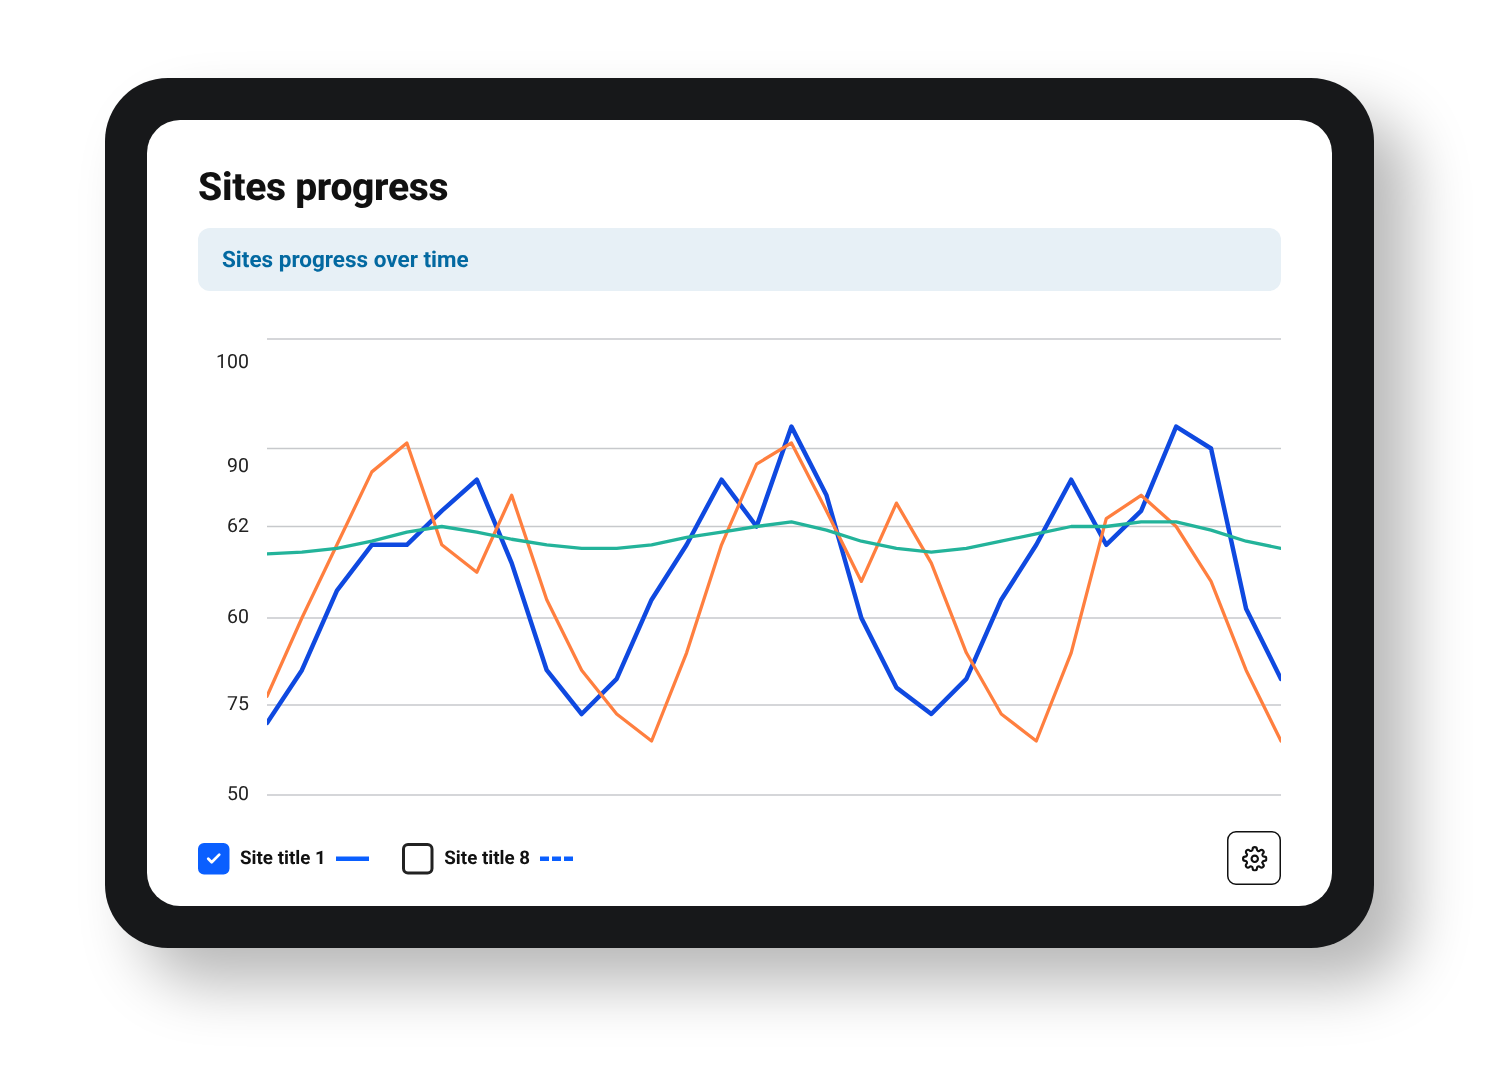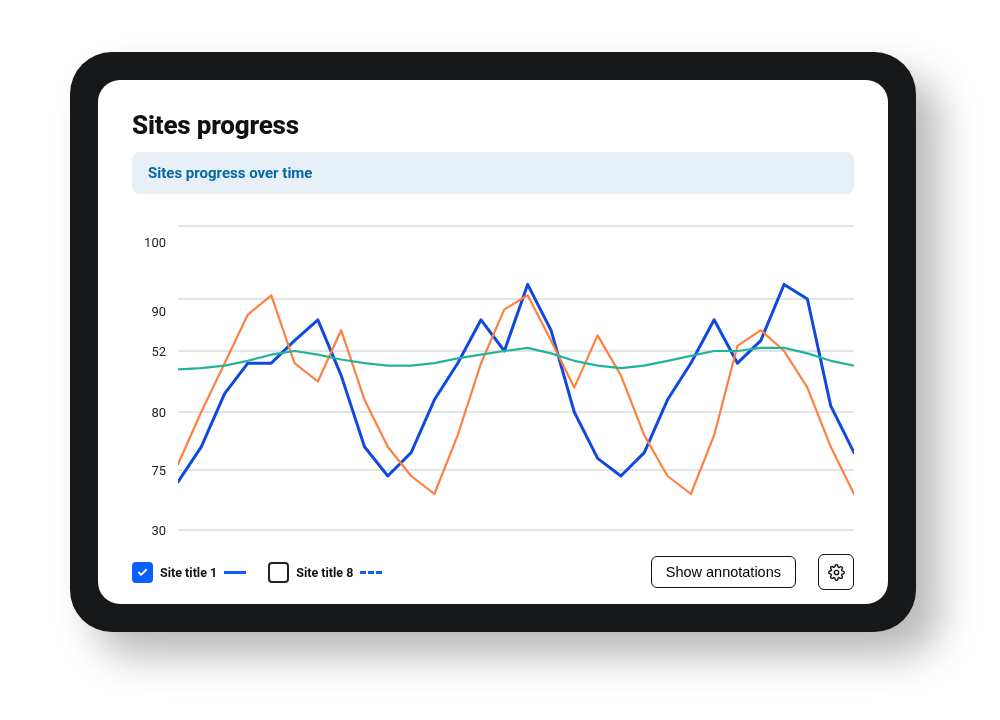--- a/index.html
+++ b/index.html
@@ -31,24 +31,24 @@
   <div class="device">
     <div class="screen">
 
       <div class="title">Sites progress</div>
 
       <div class="banner">Sites progress over time</div>
 
       <div class="chart-wrap">
 
         <div id="yticks">
-            <div class="ylab" style="top: 308px;">30</div>
+            <div class="ylab" style="top: 308px;">50</div>
             <div class="ylab" style="top: 248px;">75</div>
-            <div class="ylab" style="top: 190px;">80</div>
-            <div class="ylab" style="top: 129px;">52</div>
+            <div class="ylab" style="top: 190px;">60</div>
+            <div class="ylab" style="top: 129px;">62</div>
             <div class="ylab" style="top: 77px; margin-top: 12px;">90</div>
             <div class="ylab" style="top: 20px;">100</div>
           </div>
         <div class="plot">
           <svg viewBox="0 0 680 310" preserveAspectRatio="none">
             <g id="grid" stroke="#c7c9cc" stroke-width="1">
                 <line x1="0" x2="680" y1="308" y2="308"></line>
                 <line x1="0" x2="680" y1="248" y2="248"></line>
                 <line x1="0" x2="680" y1="190" y2="190"></line>
                 <line x1="0" x2="680" y1="129" y2="129"></line>
@@ -74,21 +74,20 @@
               </span>
               <span>Site title 1</span>
               <span class="swatch"></span>
             </div>
             <div class="leg-item">
               <span class="cb"></span>
               <span>Site title 8</span>
               <span class="swatch dash"></span>
             </div>
           </div>
-        <button class="btn">Show annotations</button>
         <div class="icon-btn">
           <svg width="17" height="17" viewBox="0 0 24 24" fill="none" stroke="#111" stroke-width="2">
             <circle cx="12" cy="12" r="3"></circle>
             <path d="M19.4 15a1.7 1.7 0 0 0 .34 1.87l.06.06a2 2 0 1 1-2.83 2.83l-.06-.06a1.7 1.7 0 0 0-1.87-.34 1.7 1.7 0 0 0-1 1.56V21a2 2 0 1 1-4 0v-.09a1.7 1.7 0 0 0-1.11-1.56 1.7 1.7 0 0 0-1.87.34l-.06.06a2 2 0 1 1-2.83-2.83l.06-.06a1.7 1.7 0 0 0 .34-1.87 1.7 1.7 0 0 0-1.56-1H3a2 2 0 1 1 0-4h.09a1.7 1.7 0 0 0 1.56-1.11 1.7 1.7 0 0 0-.34-1.87l-.06-.06a2 2 0 1 1 2.83-2.83l.06.06a1.7 1.7 0 0 0 1.87.34H9a1.7 1.7 0 0 0 1-1.56V3a2 2 0 1 1 4 0v.09a1.7 1.7 0 0 0 1 1.56 1.7 1.7 0 0 0 1.87-.34l.06-.06a2 2 0 1 1 2.83 2.83l-.06.06a1.7 1.7 0 0 0-.34 1.87V9a1.7 1.7 0 0 0 1.56 1H21a2 2 0 1 1 0 4h-.09a1.7 1.7 0 0 0-1.56 1z"></path>
           </svg>
         </div>
       </div>
 
     </div>
   </div>

